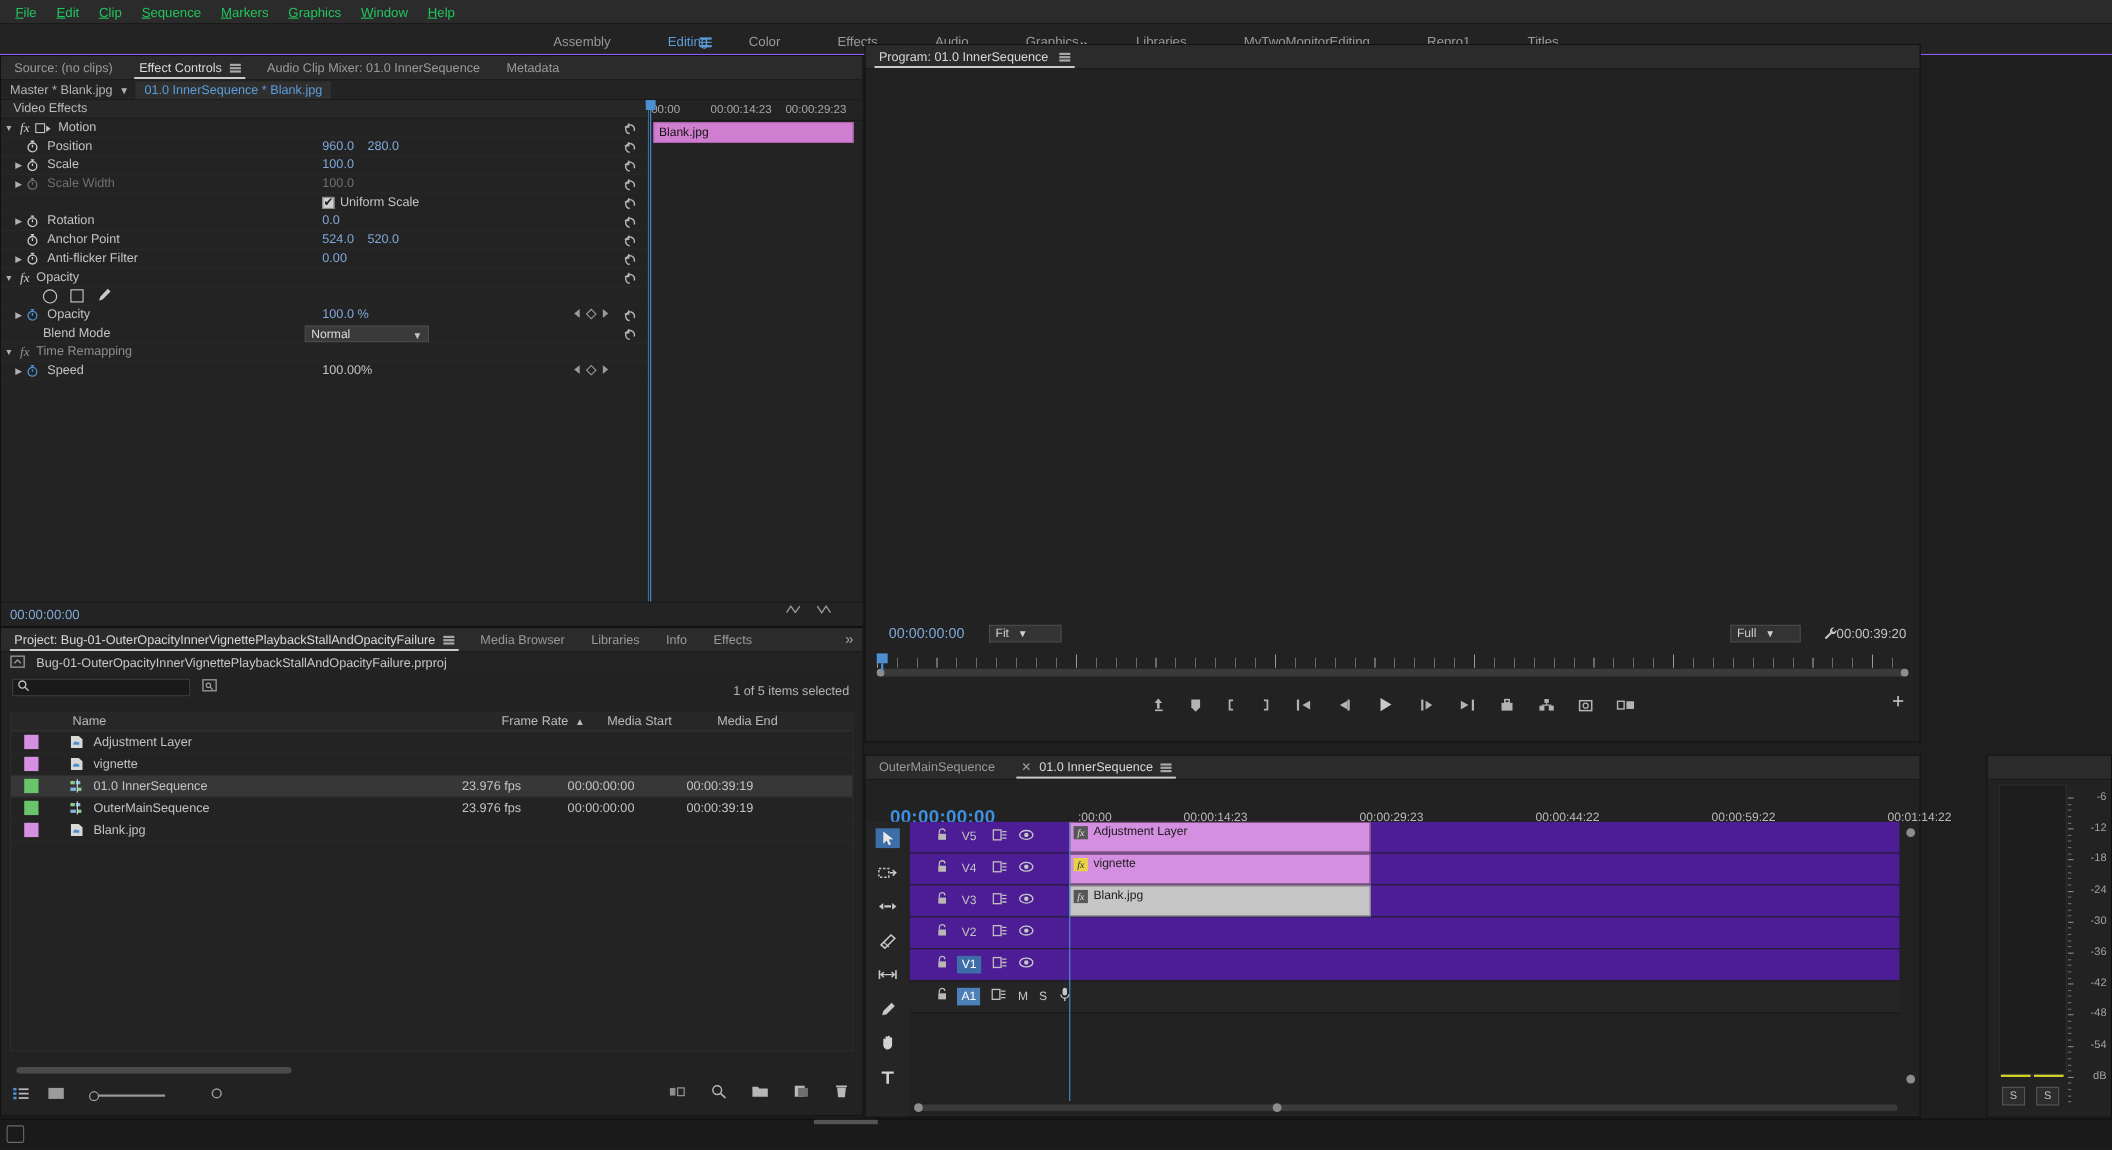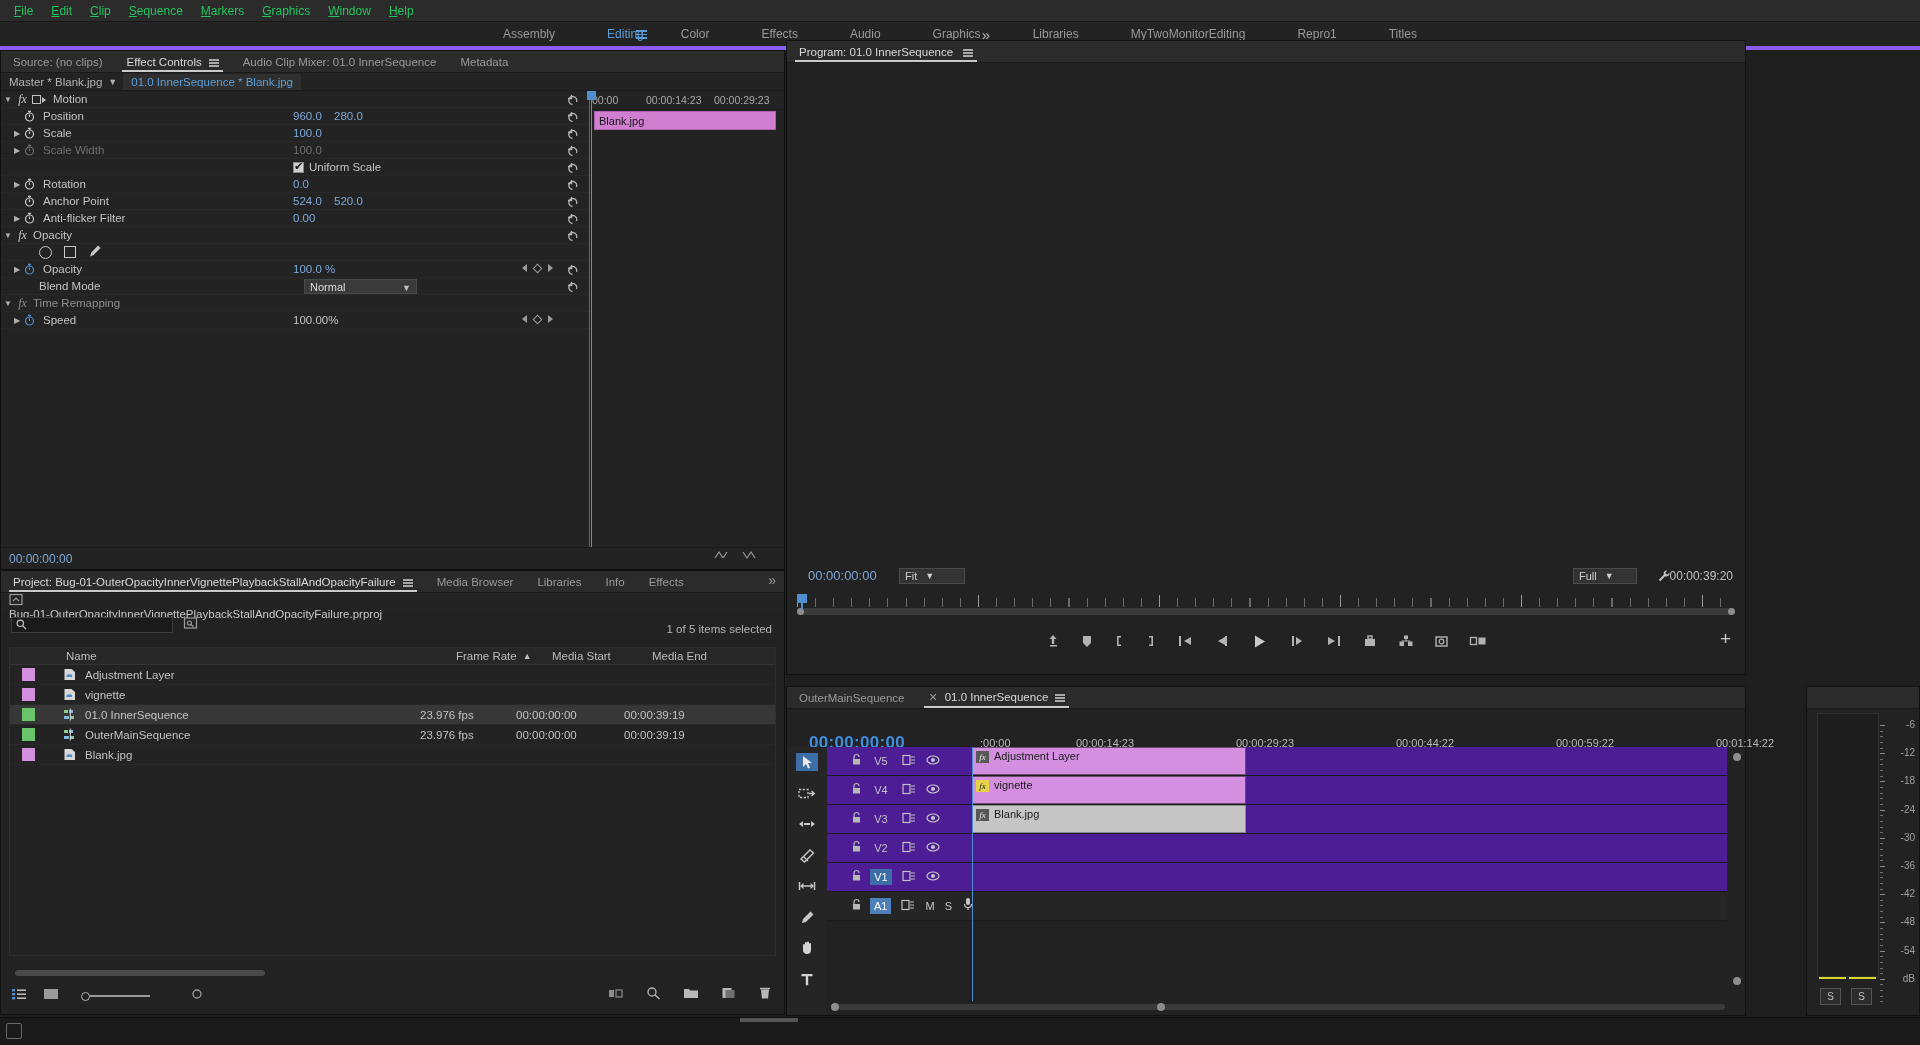--- a/index.html
+++ b/index.html
@@ -19,22 +19,22 @@
     padding-left:5px; border-bottom:1px solid #181818;
   }
   .menubar .mi {
     font-size:12px; color:#22c55e; padding:2px 9px; cursor:default;
     text-decoration:underline; text-decoration-color:transparent;
   }
   .menubar .mi u { text-decoration:underline; }
 
   
   .workspaces {
-    height:28px; background:#232323; display:flex; align-items:center;
-    justify-content:center; position:relative; border-bottom:4px solid #8b5cf6;
+    height:28px; background:#232323; display:flex; align-items:flex-end;
+    justify-content:center; position:relative; border-bottom:1px solid #8b5cf6;
   }
   .ws-inner { display:flex; align-items:center; gap:0px; }
   .ws {
     font-size:12px; color:#9a9a9a; padding:4px 26px; cursor:default;
     white-space:nowrap;
   }
   .ws.active { color:#5b9dd9; }
   .ws-menu-icon {
     display:inline-block; width:11px; height:10px; margin-left:-18px; margin-right:8px;
     position:relative;
@@ -134,21 +134,21 @@
     position:relative; margin-right:5px; cursor:pointer; vertical-align:middle;
   }
   .cbx::after {
     content:"✔"; position:absolute; left:0px; top:-3px; font-size:11px; color:#1a1a1a;
   }
   .mask-tools { padding-left:38px; display:flex; align-items:center; gap:12px; }
   .mask-tools .el { width:13px; height:13px; border:1.4px solid #c9c9c9; border-radius:50%; cursor:pointer;}
   .mask-tools .sq { width:12px; height:12px; border:1.4px solid #c9c9c9; cursor:pointer;}
   .mask-tools .pen { cursor:pointer; }
   .bm-select {
-    position:absolute; left:303px; top:1px; width:113px; height:15px;
+    position:absolute; left:276px; top:1px; width:113px; height:15px;
     background:#3a3a3a; border:1px solid #4a4a4a; color:#dcdcdc; font-size:11px;
     display:flex; align-items:flex-end; padding:0 5px; cursor:pointer;
   }
   .bm-select .cd { margin-left:auto; font-size:9px; color:#c0c0c0; }
 
   
   .ec-tl-head { height:19px; position:relative; border-bottom:1px solid #1b1b1b; background:#232323;}
   .ec-tl-head .tick { position:absolute; top:3px; font-size:10.5px; color:#a8a8a8; }
   .ec-clip {
     position:absolute; left:4px; top:20px; width:182px; height:19px;
@@ -231,22 +231,22 @@
   .pm-btns {
     position:absolute; left:0; right:0; bottom:14px; height:34px;
     display:flex; align-items:center; justify-content:center; gap:20px;
   }
   .pm-btns .b { cursor:pointer; opacity:.88; }
   .pm-plus { position:absolute; right:14px; bottom:24px; font-size:19px; color:#c8c8c8; cursor:pointer; }
 
   
   #projectPanel { left:0; top:570px; width:785px; height:445px; }
   .pp-title {
-    height:19px; display:flex; padding-left:8px;
-    font-size:11.5px; color:#c8c8c8; background:#232323;flex-direction:column;
+    height:19px; display:flex; align-items:center; padding-left:8px;
+    font-size:11.5px; color:#c8c8c8; background:#232323;
   }
   .pp-search-row { height:26px; display:flex; align-items:center; padding-left:10px; gap:10px;}
   .pp-search {
     width:162px; height:16px; background:#1a1a1a; border:1px solid #3e3e3e;
     display:flex; align-items:center; padding-left:4px;
   }
   .pp-search input {
     background:transparent; border:none; outline:none; color:#c8c8c8;
     font-size:11px; width:100%; font-family:"Liberation Sans", sans-serif;
   }
@@ -416,20 +416,21 @@
       </div>
 
     <div class="ec-bread">
       <span>Master * Blank.jpg</span>
       <span class="chev">▼</span>
       <span class="seq">01.0 InnerSequence * Blank.jpg</span>
     </div>
 
     <div class="ec-body">
       <div class="ec-left">
+        <div class="ec-section-title">Video Effects</div>
         <div id="ecRows">
             <div class="row">
               <span class="twist">▼</span>
               <span class="fx">fx</span>
               <span class="motion-icon">
                 <span class="bx"></span>
                 <span class="ar"></span>
               </span>
               <span class="lbl">Motion</span>
               <span class="reset-btn"><svg width="13" height="13" viewBox="0 0 13 13">

